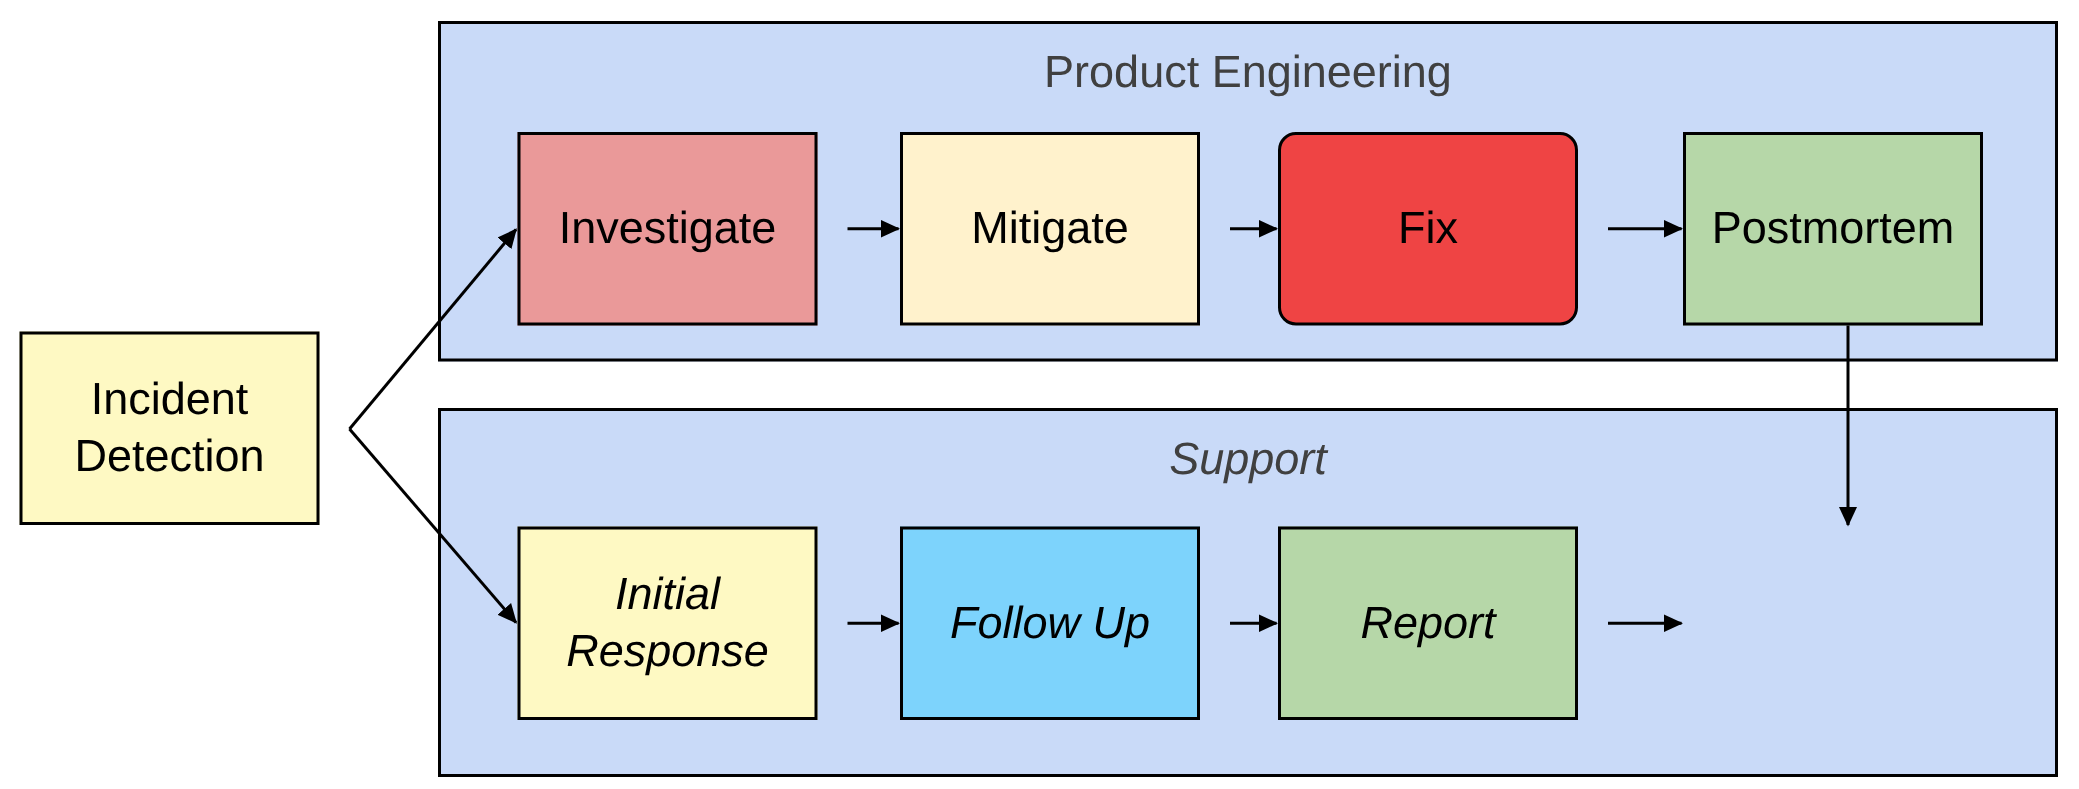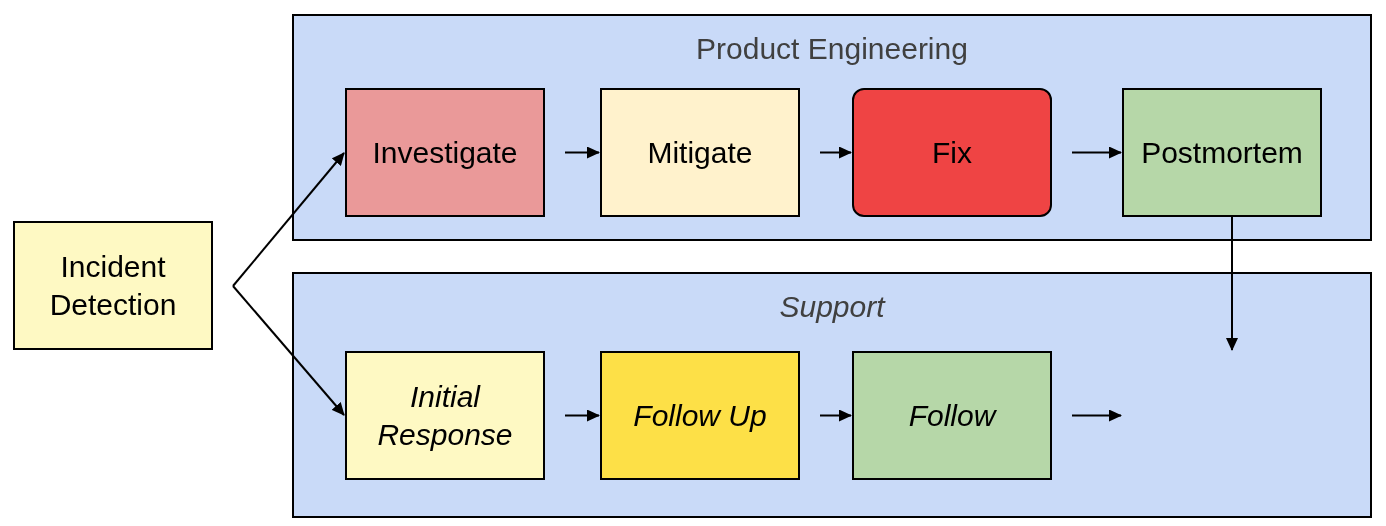--- a/index.html
+++ b/index.html
@@ -103,26 +103,26 @@
     </div>
   </section>
 
   <section class="lane lane-support" style="background: rgb(201, 218, 248);">
     <div class="lane-title">Support</div>
 
     <div class="node pos-1" style="background: #fef9c3;">
       <span class="node-label">Initial Response</span>
     </div>
 
-    <div class="node pos-2" style="background: #fde047;">
+    <div class="node pos-2" style="background: #7dd3fc;">
       <span class="node-label">Follow Up</span>
     </div>
 
     <div class="node pos-3" style="background: rgb(182, 215, 168);">
-      <span class="node-label">Follow</span>
+      <span class="node-label">Report</span>
     </div>
 
   </section>
 
   <svg class="edges" viewBox="0 0 1386 526" xmlns="http://www.w3.org/2000/svg">
     <defs>
       <marker id="arrowhead" markerUnits="userSpaceOnUse" markerWidth="13" markerHeight="12" refX="12" refY="6" orient="auto">
         <path d="M0,0 L13,6 L0,12 Z" fill="#000000"></path>
       </marker>
     </defs>

